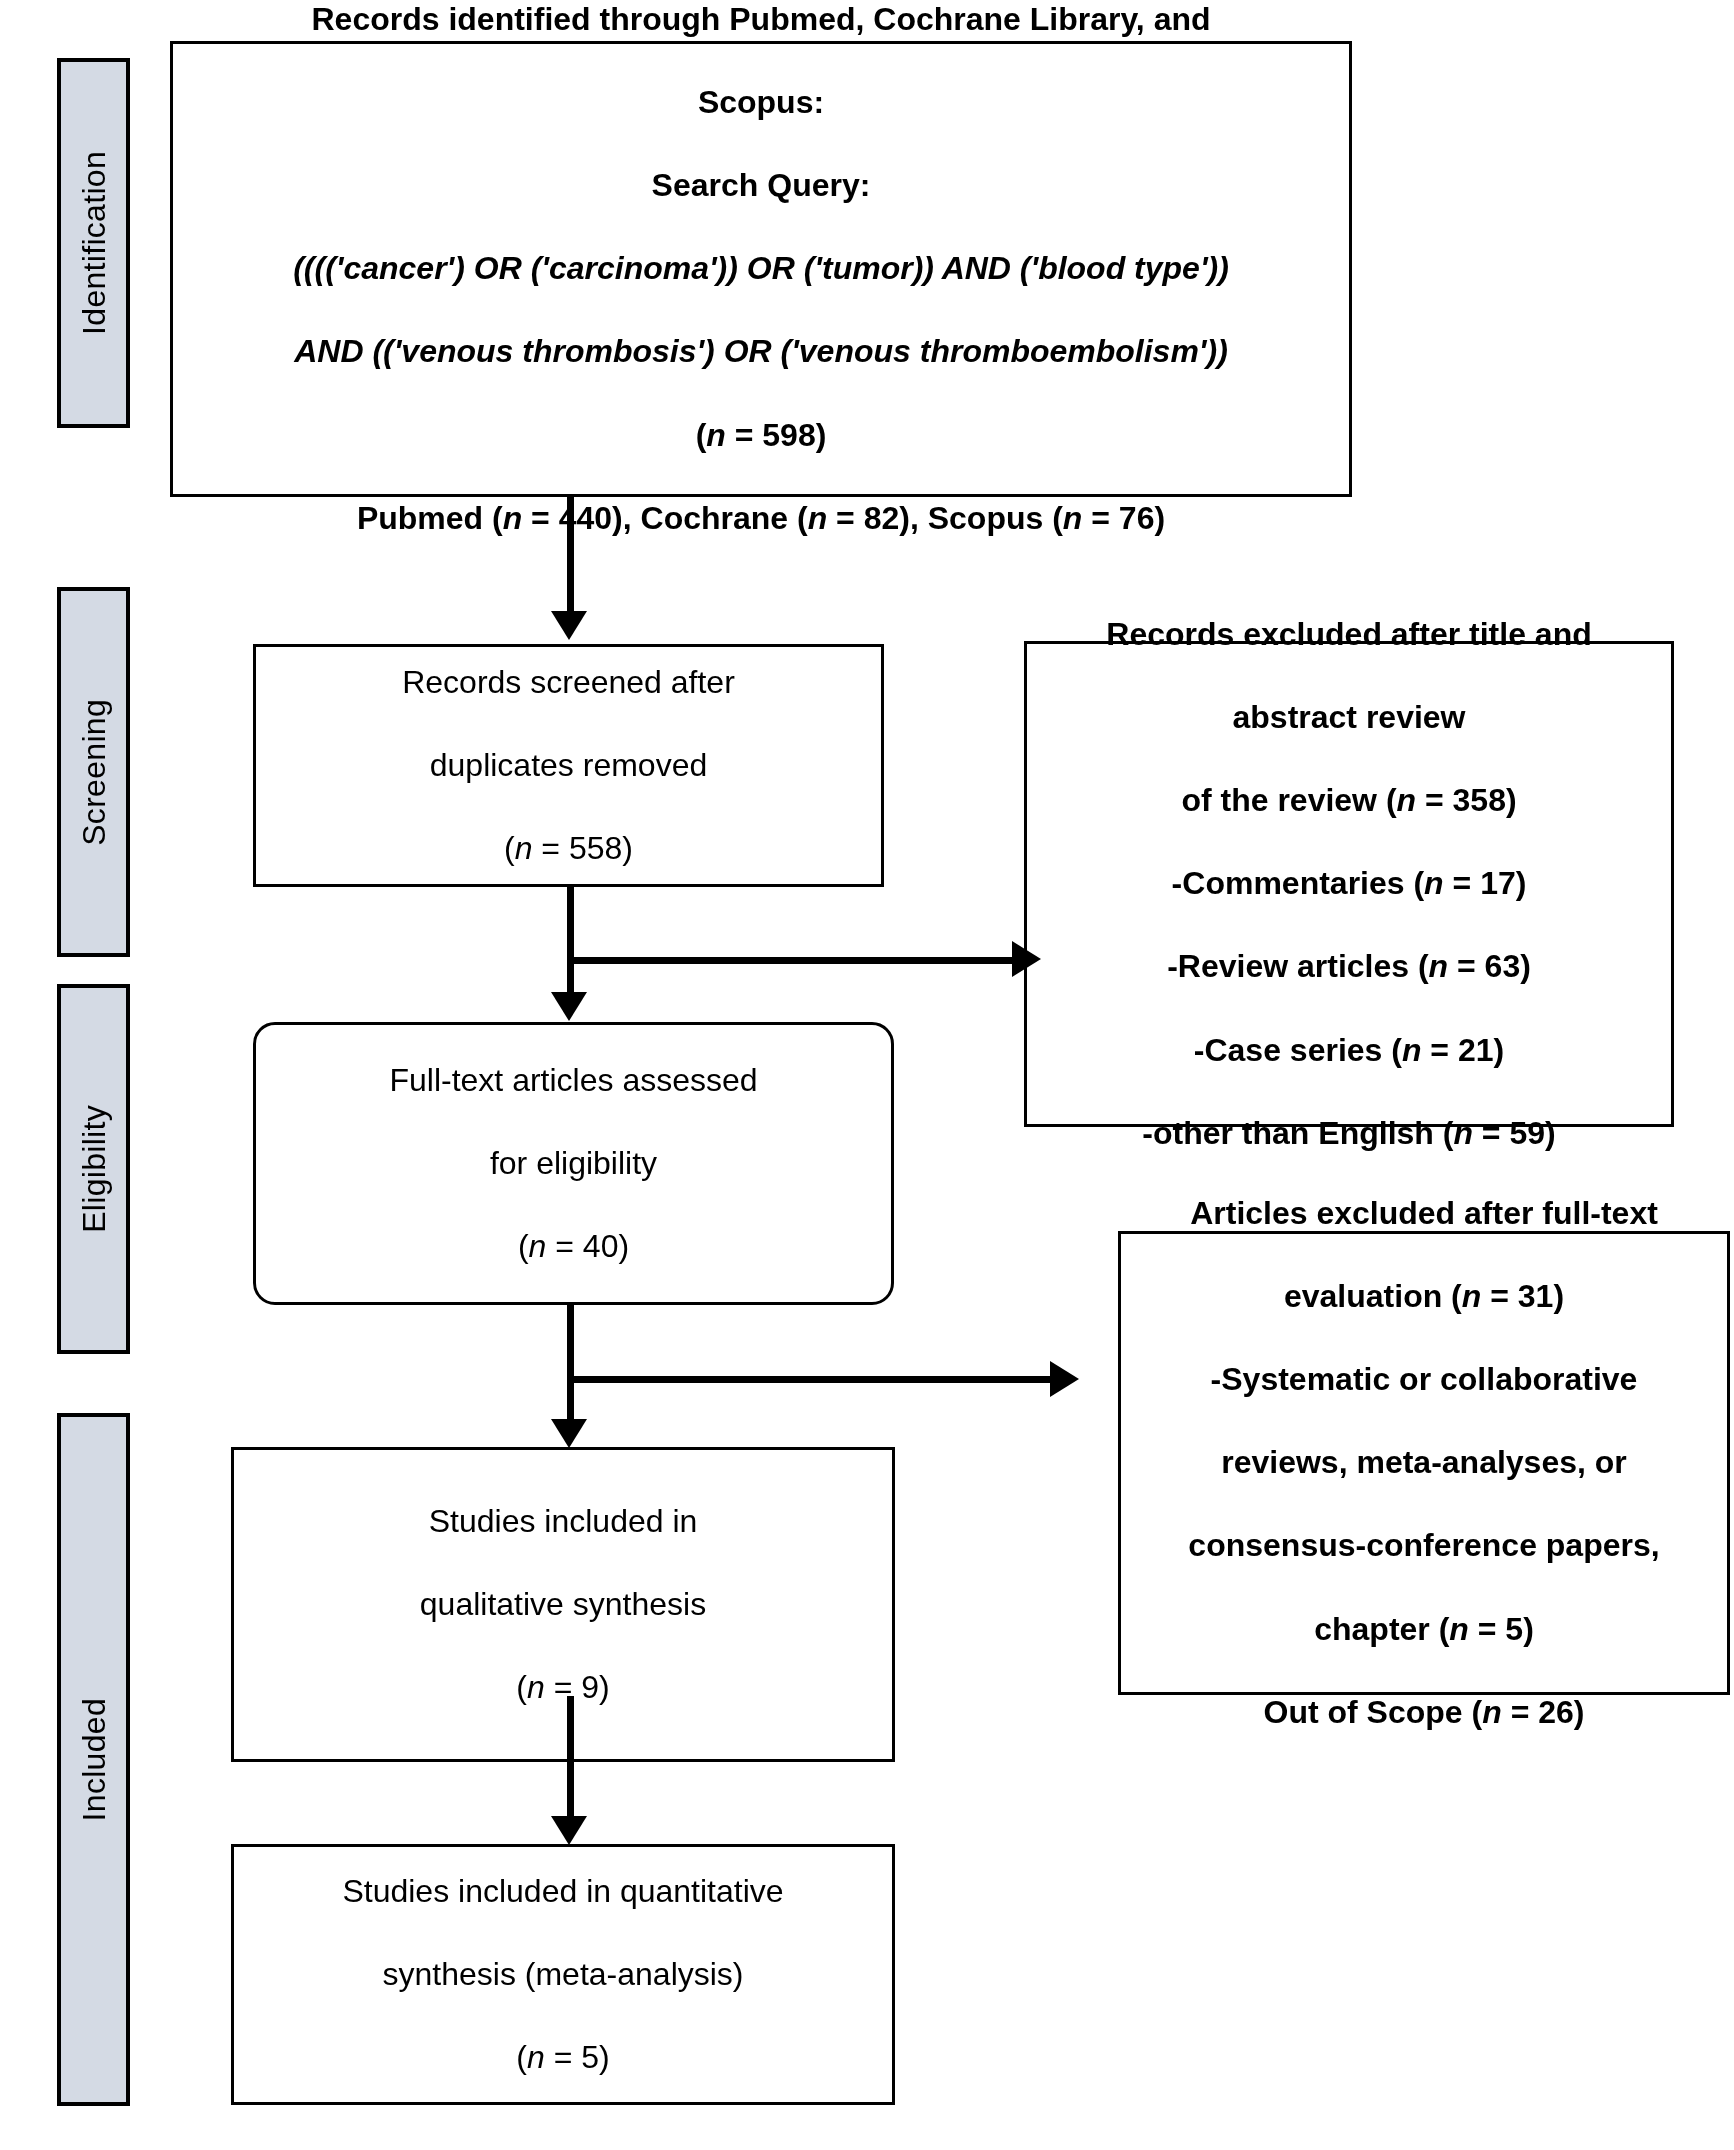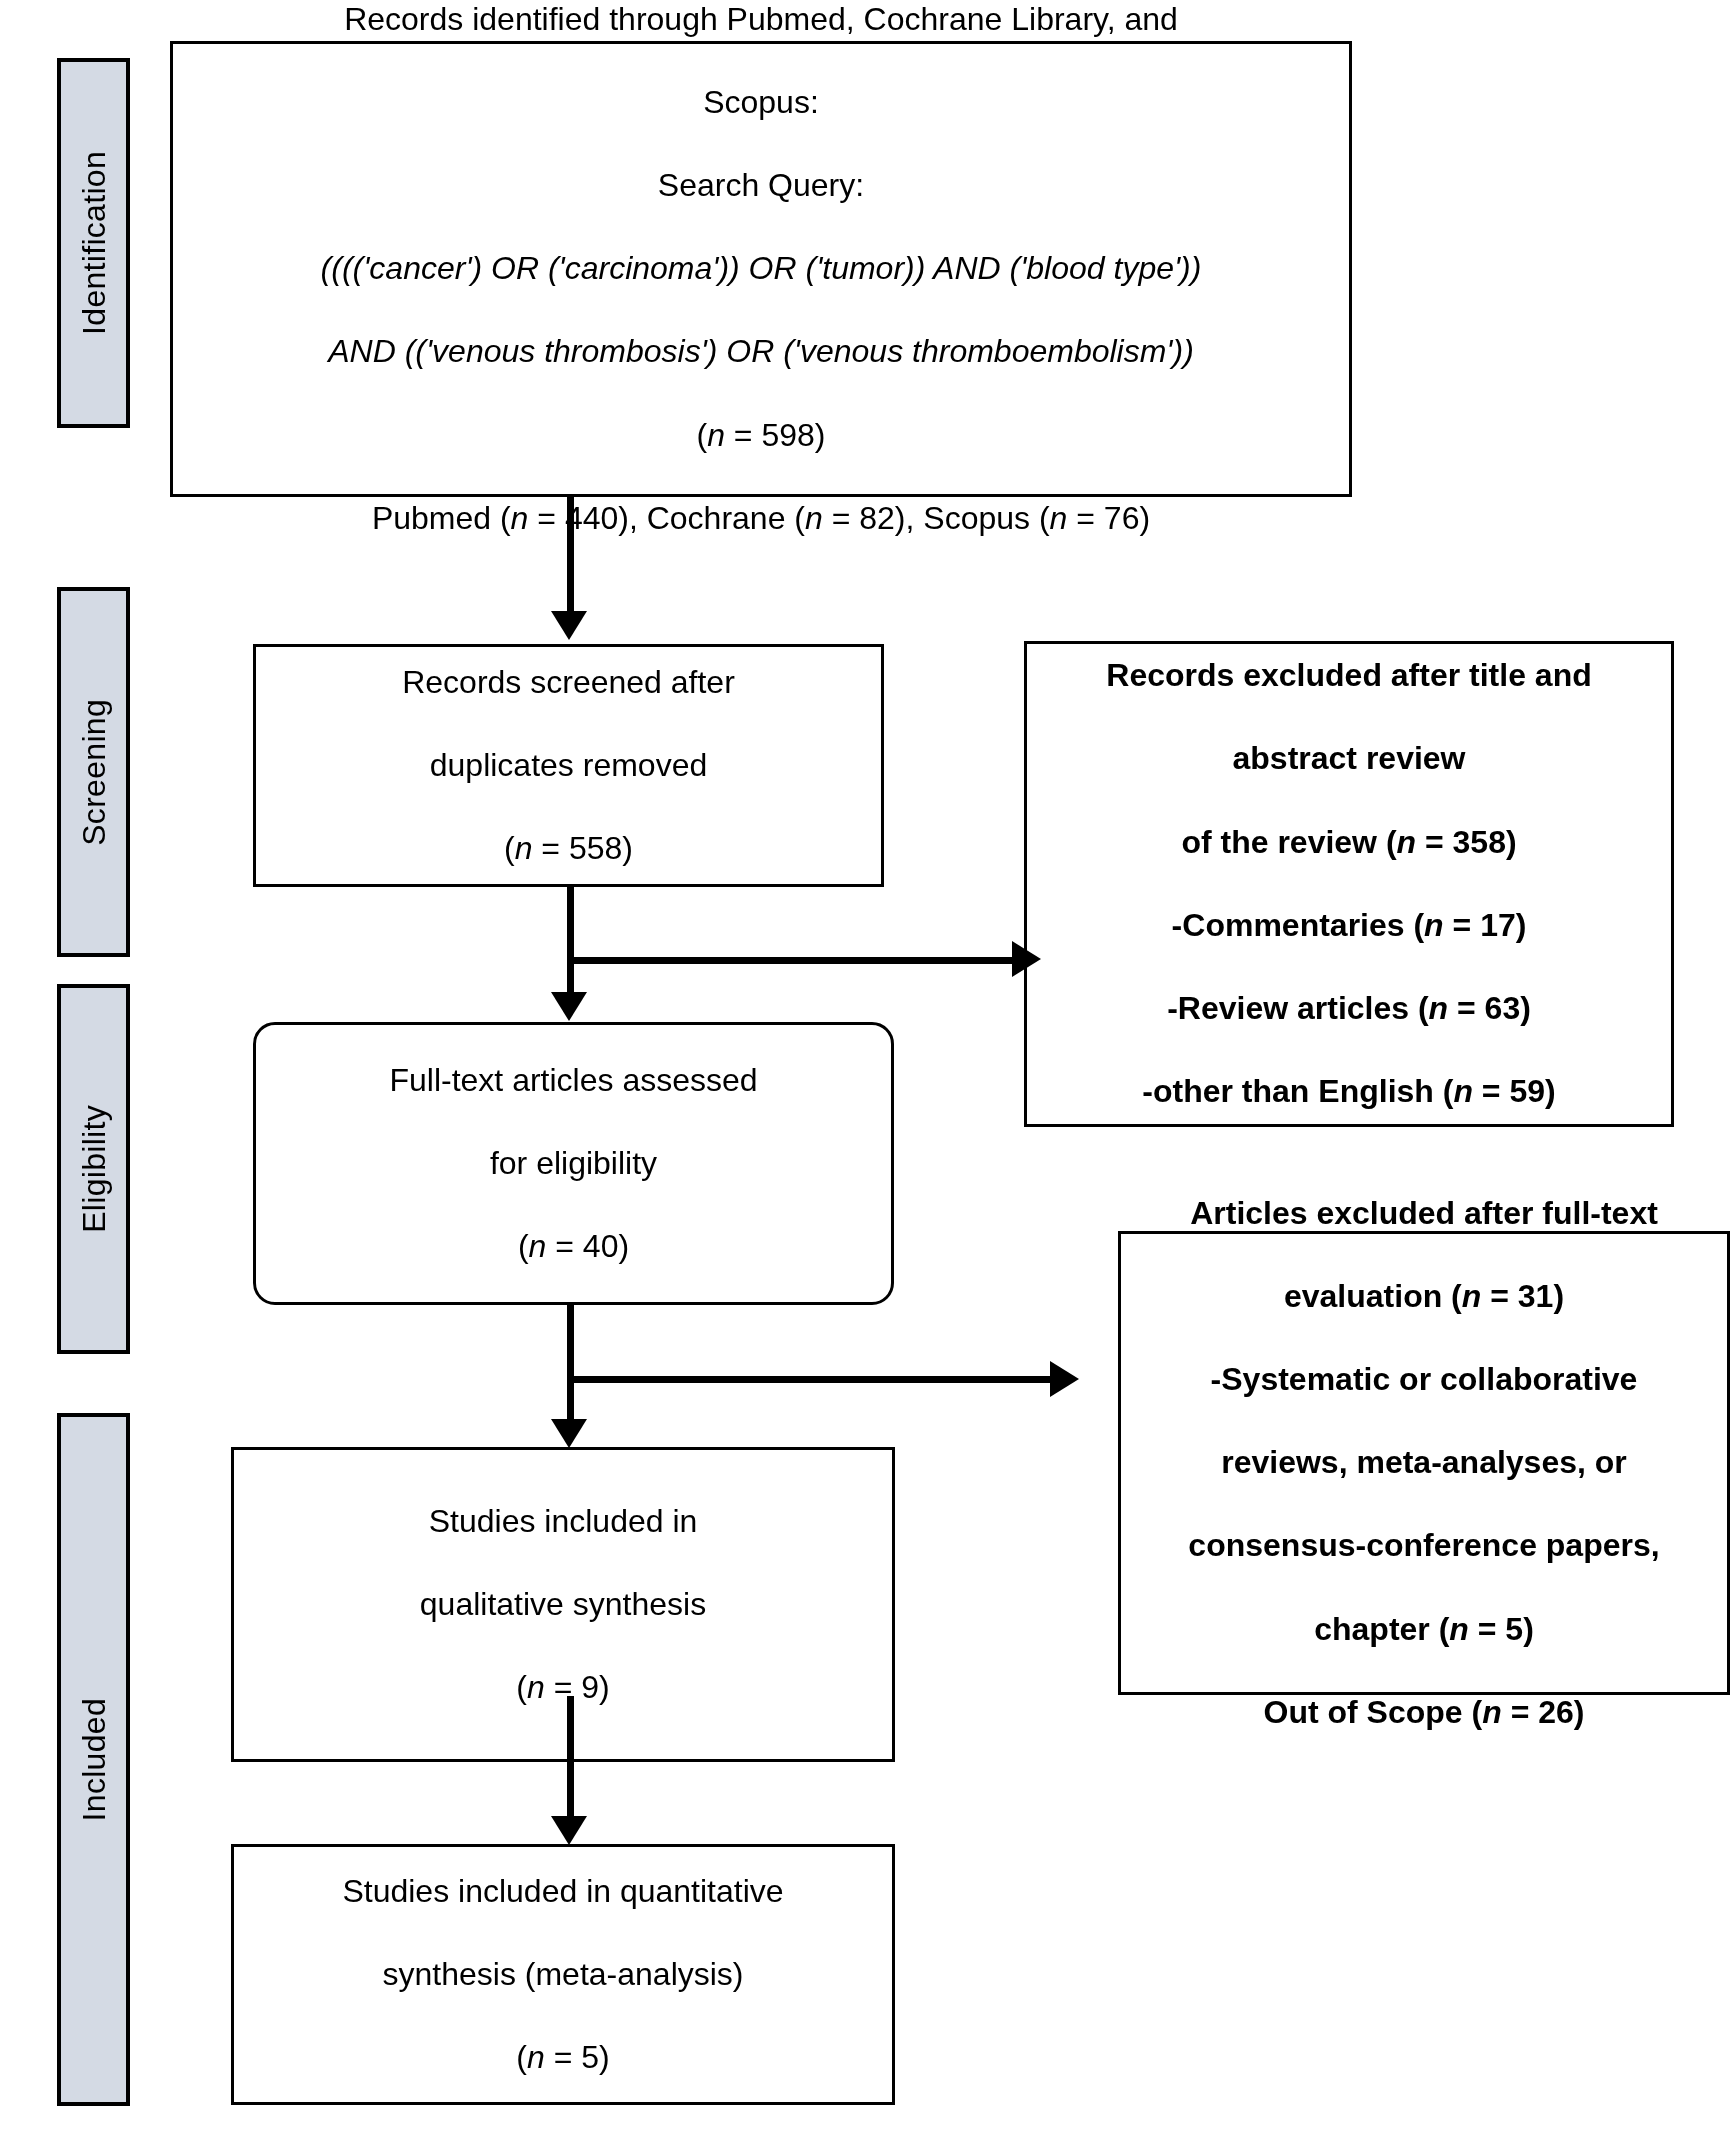--- a/index.html
+++ b/index.html
@@ -97,21 +97,21 @@
   </div>
 
   <div class="stage" style="left:57px; top:984px; width:73px; height:370px;">
     <span class="stage-label">Eligibility</span>
   </div>
 
   <div class="stage" style="left:57px; top:1413px; width:73px; height:693px;">
     <span class="stage-label">Included</span>
   </div>
 
-  <div class="fbox" style="left:170px; top:41px; width:1182px; height:456px;">
+  <div class="fbox" style="left:170px; top:41px; width:1182px; height:456px;font-weight:bold;">
     <div class="fbox-text">
       <span class="qline">Records identified through Pubmed, Cochrane Library, and</span>
       <span class="qline">Scopus:</span>
       <span class="qline">Search Query:</span>
       <span class="qline ital">(((('cancer') OR ('carcinoma')) OR ('tumor)) AND ('blood type'))</span>
       <span class="qline ital">AND (('venous thrombosis') OR ('venous thromboembolism'))</span>
       <span class="qline">(<span class="it">n</span> = 598)</span>
       <span class="qline">Pubmed (<span class="it">n</span> = 440), Cochrane (<span class="it">n</span> = 82), Scopus (<span class="it">n</span> = 76)</span>
     </div>
   </div>
@@ -127,20 +127,21 @@
     </div>
   </div>
 
   <div class="fbox" style="left:1024px; top:641px; width:650px; height:486px;font-weight:bold;">
     <div class="fbox-text">
       <span class="qline">Records excluded after title and</span>
       <span class="qline">abstract review</span>
       <span class="qline">of the review (<span class="it">n</span> = 358)</span>
       <span class="qline">-Commentaries (<span class="it">n</span> = 17)</span>
       <span class="qline">-Review articles (<span class="it">n</span> = 63)</span>
+      <span class="qline">-Case series (<span class="it">n</span> = 21)</span>
       <span class="qline">-other than English (<span class="it">n</span> = 59)</span>
     </div>
   </div>
 
   <div class="vline" style="left:567px; top:884px; height:110px;"></div>
   <div class="arrow-down" style="left:551px; top:992px;"></div>
   <div class="hline" style="left:567px; top:957px; width:459px;"></div>
   <div class="arrow-right" style="left:1012px; top:941px;"></div>
 
   <div class="fbox" style="left:253px; top:1022px; width:641px; height:283px;border-radius:22px;">

